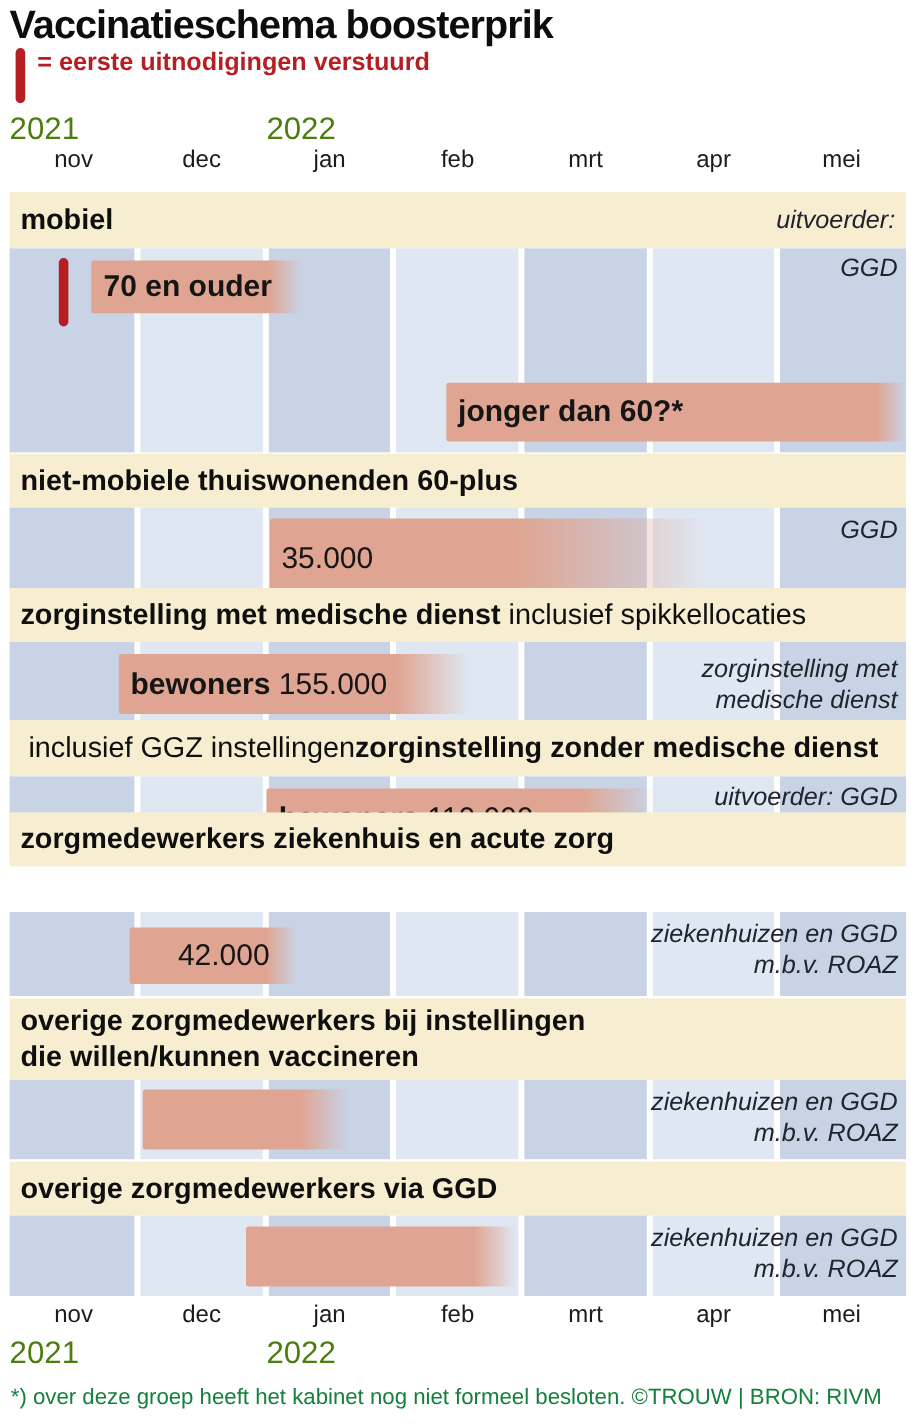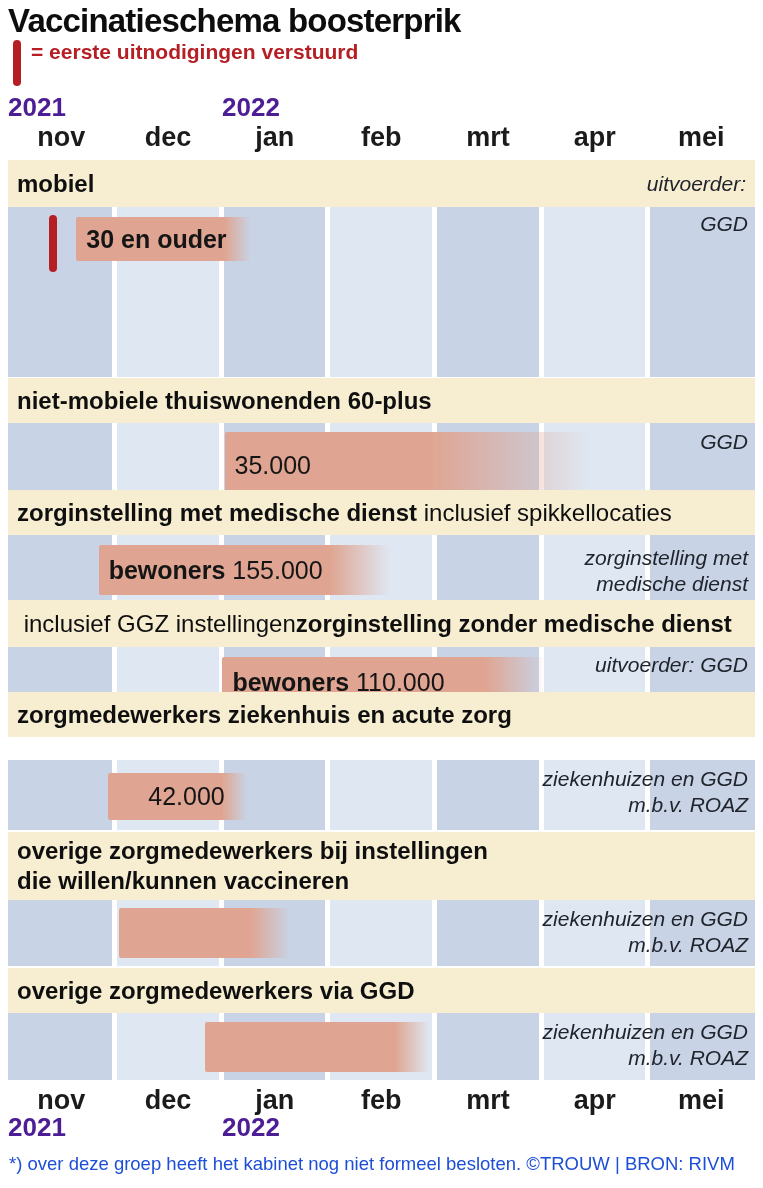--- a/index.html
+++ b/index.html
@@ -4,37 +4,37 @@
 <style>
   html,body{margin:0;padding:0;background:#fff;}
   body{font-family:"Liberation Sans","DejaVu Sans",sans-serif;color:#111;}
   .canvas{position:relative;width:763px;height:1188px;background:#fff;overflow:hidden;}
 
   .title{position:absolute;left:8px;top:2px;margin:0;font-size:33px;font-weight:bold;letter-spacing:-0.8px;color:#0d0d0d;}
   .legend{position:absolute;left:13px;top:40px;height:48px;display:flex;align-items:flex-start;}
   .legend-tick{width:8px;height:46px;border-radius:4px;display:inline-block;}
   .legend-label{font-size:21px;font-weight:bold;margin-left:10px;}
 
-  .year{position:absolute;font-size:26px;font-weight:bold;color:#4c1d95;}
-  .month-label{position:absolute;transform:translateX(-50%);font-size:27px;color:#1b1b1b;white-space:nowrap;font-weight:bold;}
+  .year{position:absolute;font-size:26px;font-weight:normal;color:#4d7c0f;}
+  .month-label{position:absolute;transform:translateX(-50%);font-size:20px;color:#1b1b1b;white-space:nowrap;}
 
   .band{position:absolute;left:8px;width:747px;display:flex;align-items:center;box-sizing:border-box;padding:0 9px;}
   .band-title{font-size:24px;font-weight:bold;color:#0f0f0f;white-space:pre-line;line-height:1.25;}
   .band-title-regular{font-weight:normal;white-space:pre;}
   .band-right{margin-left:auto;font-size:21px;font-style:italic;color:#20242c;}
 
   .track{position:absolute;left:8px;width:747px;}
   .stripe{position:absolute;top:0;height:100%;}
   .bar{position:absolute;display:flex;align-items:center;padding-left:10px;box-sizing:border-box;white-space:nowrap;font-size:25px;color:#151515;border-radius:2px;}
   .bar .b{font-weight:bold;white-space:pre;}
   .bar .r{font-weight:normal;white-space:pre;}
   .marker{position:absolute;width:8px;border-radius:4px;}
   .executor{position:absolute;right:7px;text-align:right;font-size:21px;font-style:italic;color:#20242c;line-height:1.22;white-space:pre-line;}
 
-  .footnote{position:absolute;left:9px;top:1153px;font-size:18.5px;color:#1d4ed8;white-space:nowrap;}
+  .footnote{position:absolute;left:9px;top:1153px;font-size:18.5px;color:#15803d;white-space:nowrap;}
 </style>
 </head>
 <body>
 
 <div class="canvas">
 
   <h1 class="title">Vaccinatieschema boosterprik</h1>
 
   <div class="legend">
     <span class="legend-tick" id="legend-tick" style="background: rgb(181, 31, 36);"></span>
@@ -60,23 +60,26 @@
       </div>
       <div class="track" style="top: 207px; height: 170px;">
         <div class="stripe" style="left: 0px; width: 104.166px; background: rgb(200, 211, 229);"></div>
         <div class="stripe" style="left: 109.166px; width: 101.666px; background: rgb(223, 231, 242);"></div>
         <div class="stripe" style="left: 215.832px; width: 101.666px; background: rgb(200, 211, 229);"></div>
         <div class="stripe" style="left: 322.498px; width: 101.666px; background: rgb(223, 231, 242);"></div>
         <div class="stripe" style="left: 429.164px; width: 101.666px; background: rgb(200, 211, 229);"></div>
         <div class="stripe" style="left: 535.83px; width: 101.666px; background: rgb(223, 231, 242);"></div>
         <div class="stripe" style="left: 642.496px; width: 104.166px; background: rgb(200, 211, 229);"></div>
         <div class="bar" style="left: 68.2662px; width: 174.932px; top: 10px; height: 44px; background: linear-gradient(90deg, rgb(223, 165, 146) 0%, rgb(223, 165, 146) 84.8%, rgba(223, 165, 146, 0) 100%);">
-          <span class="b">30 en ouder</span>
+          <span class="b">70 en ouder</span>
         </div>
         <div class="marker" style="left: 40.7997px; top: 8px; height: 57px; background: rgb(181, 31, 36);"></div>
+        <div class="bar" style="left: 363.731px; width: 381.864px; top: 112px; height: 49px; background: linear-gradient(90deg, rgb(223, 165, 146) 0%, rgb(223, 165, 146) 93.9%, rgba(223, 165, 146, 0) 100%);">
+          <span class="b">jonger dan 60?*</span>
+        </div>
         <div class="executor" style="top: 4px;">GGD</div>
       </div>
       <div class="band" style="top: 378px; height: 45px; background: rgb(247, 238, 210);">
         <span class="band-title">niet-mobiele thuiswonenden 60-plus</span>
       </div>
       <div class="track" style="top: 423px; height: 67px;">
         <div class="stripe" style="left: 0px; width: 104.166px; background: rgb(200, 211, 229);"></div>
         <div class="stripe" style="left: 109.166px; width: 101.666px; background: rgb(223, 231, 242);"></div>
         <div class="stripe" style="left: 215.832px; width: 101.666px; background: rgb(200, 211, 229);"></div>
         <div class="stripe" style="left: 322.498px; width: 101.666px; background: rgb(223, 231, 242);"></div>
@@ -118,21 +121,21 @@
         <div class="stripe" style="left: 322.498px; width: 101.666px; background: rgb(223, 231, 242);"></div>
         <div class="stripe" style="left: 429.164px; width: 101.666px; background: rgb(200, 211, 229);"></div>
         <div class="stripe" style="left: 535.83px; width: 101.666px; background: rgb(223, 231, 242);"></div>
         <div class="stripe" style="left: 642.496px; width: 104.166px; background: rgb(200, 211, 229);"></div>
         <div class="bar" style="left: 214.399px; width: 322.131px; top: 10px; height: 50px; background: linear-gradient(90deg, rgb(223, 165, 146) 0%, rgb(223, 165, 146) 81.5%, rgba(223, 165, 146, 0) 100%);">
           <span class="b">bewoners </span>
           <span class="r">110.000</span>
         </div>
         <div class="executor" style="top: 5px;">uitvoerder: GGD</div>
       </div>
-      <div class="band" style="top: 692px; height: 45px; background: rgb(247, 238, 210);">
+      <div class="band" style="top: 677px; height: 45px; background: rgb(247, 238, 210);">
         <span class="band-title">zorgmedewerkers ziekenhuis en acute zorg</span>
       </div>
       <div class="track" style="top: 760px; height: 70px;">
         <div class="stripe" style="left: 0px; width: 104.166px; background: rgb(200, 211, 229);"></div>
         <div class="stripe" style="left: 109.166px; width: 101.666px; background: rgb(223, 231, 242);"></div>
         <div class="stripe" style="left: 215.832px; width: 101.666px; background: rgb(200, 211, 229);"></div>
         <div class="stripe" style="left: 322.498px; width: 101.666px; background: rgb(223, 231, 242);"></div>
         <div class="stripe" style="left: 429.164px; width: 101.666px; background: rgb(200, 211, 229);"></div>
         <div class="stripe" style="left: 535.83px; width: 101.666px; background: rgb(223, 231, 242);"></div>
         <div class="stripe" style="left: 642.496px; width: 104.166px; background: rgb(200, 211, 229);"></div>

